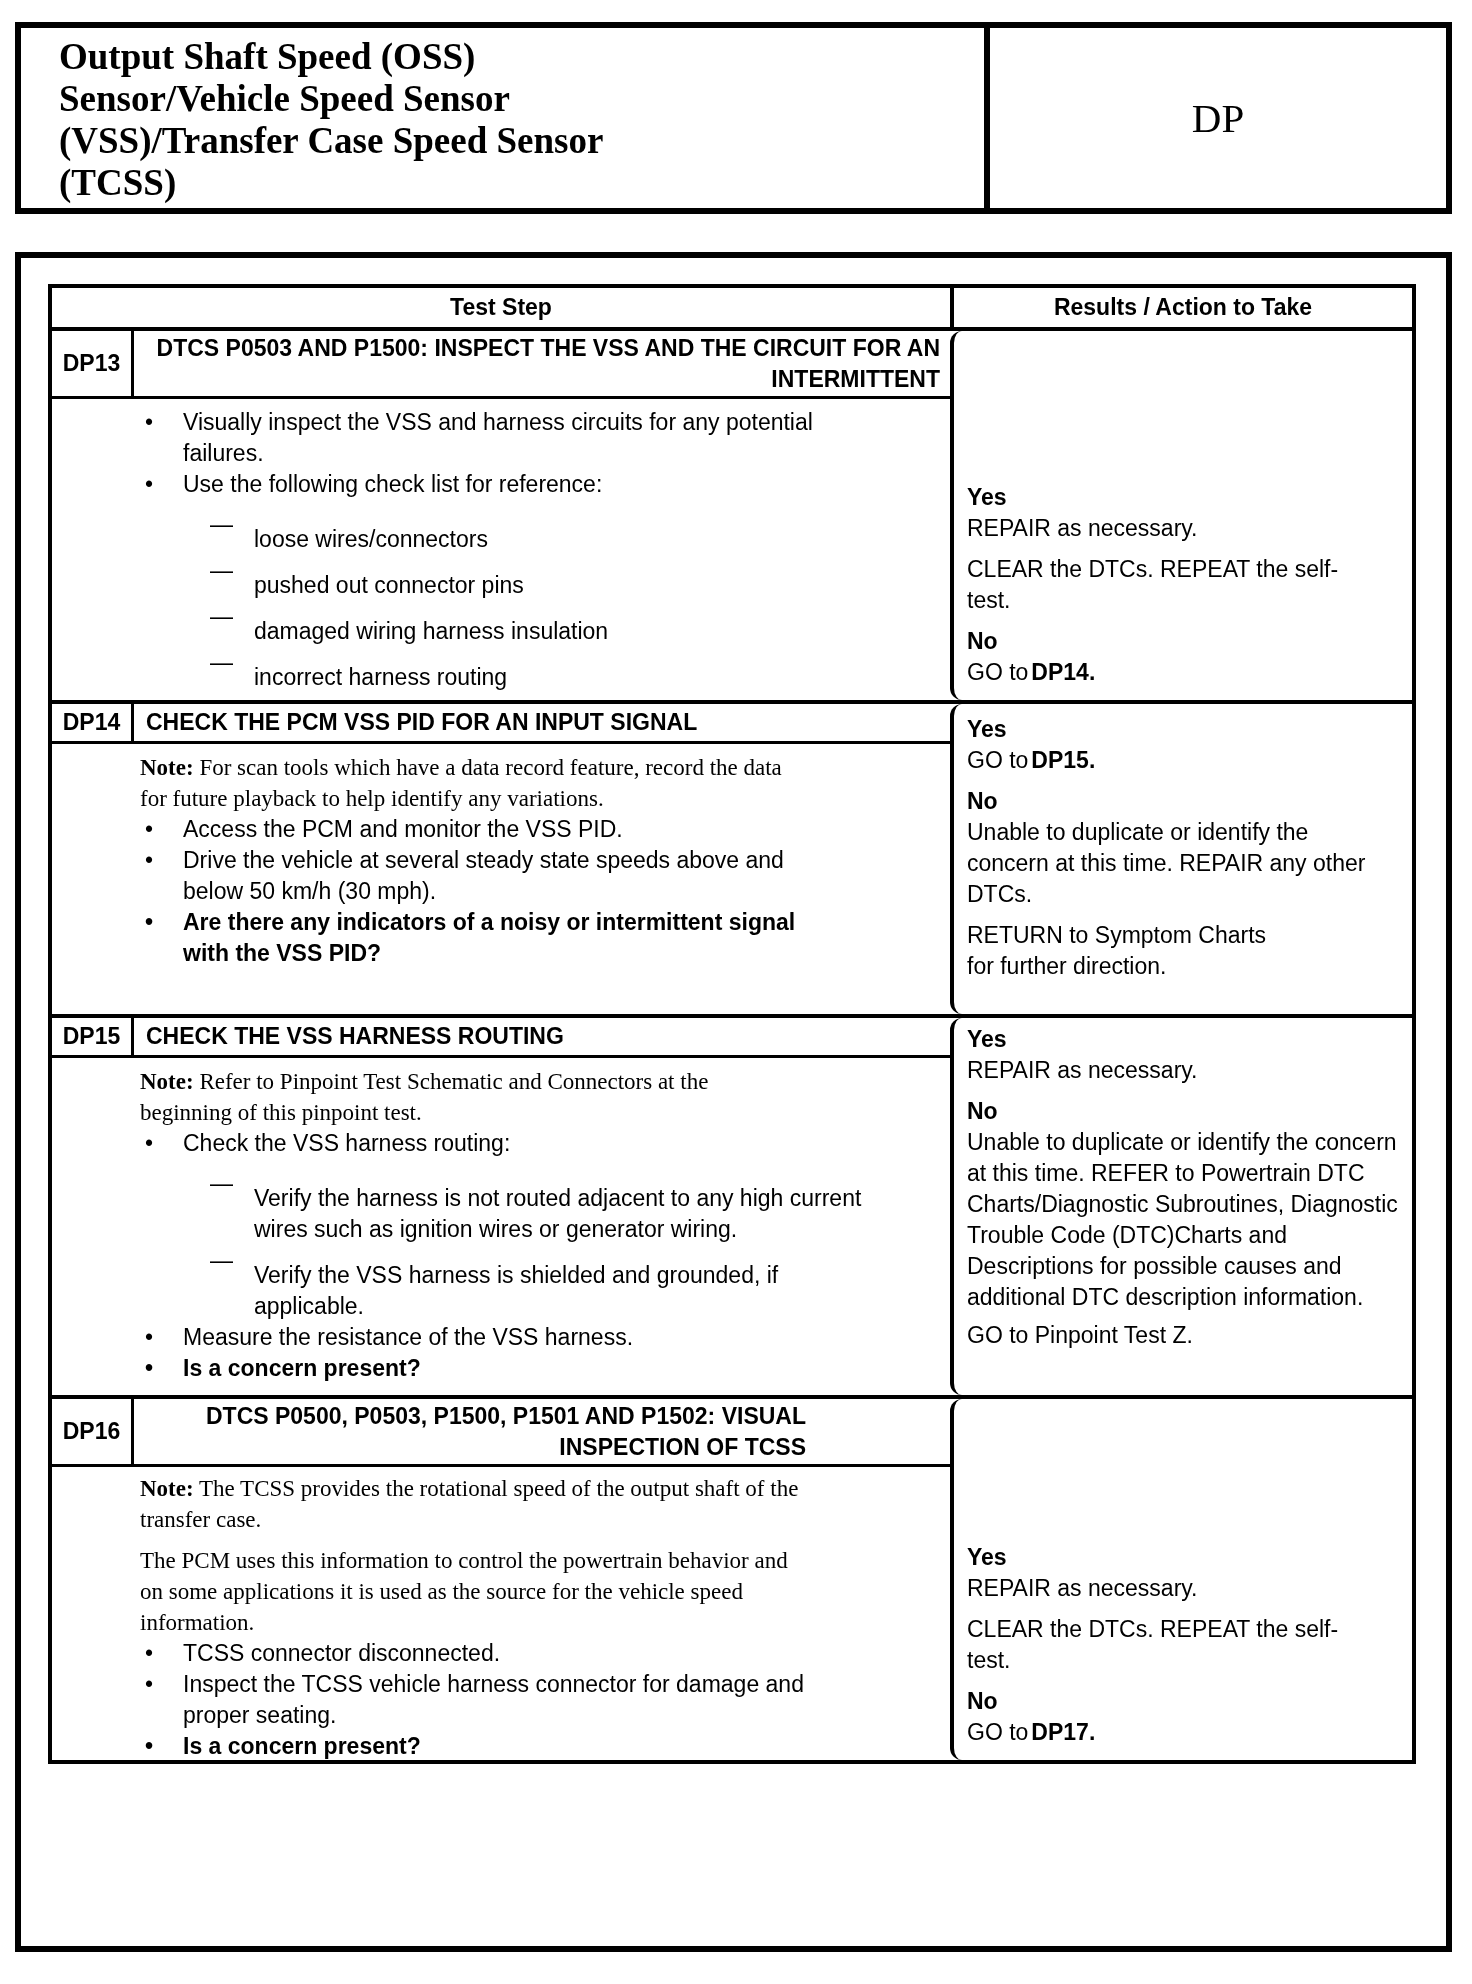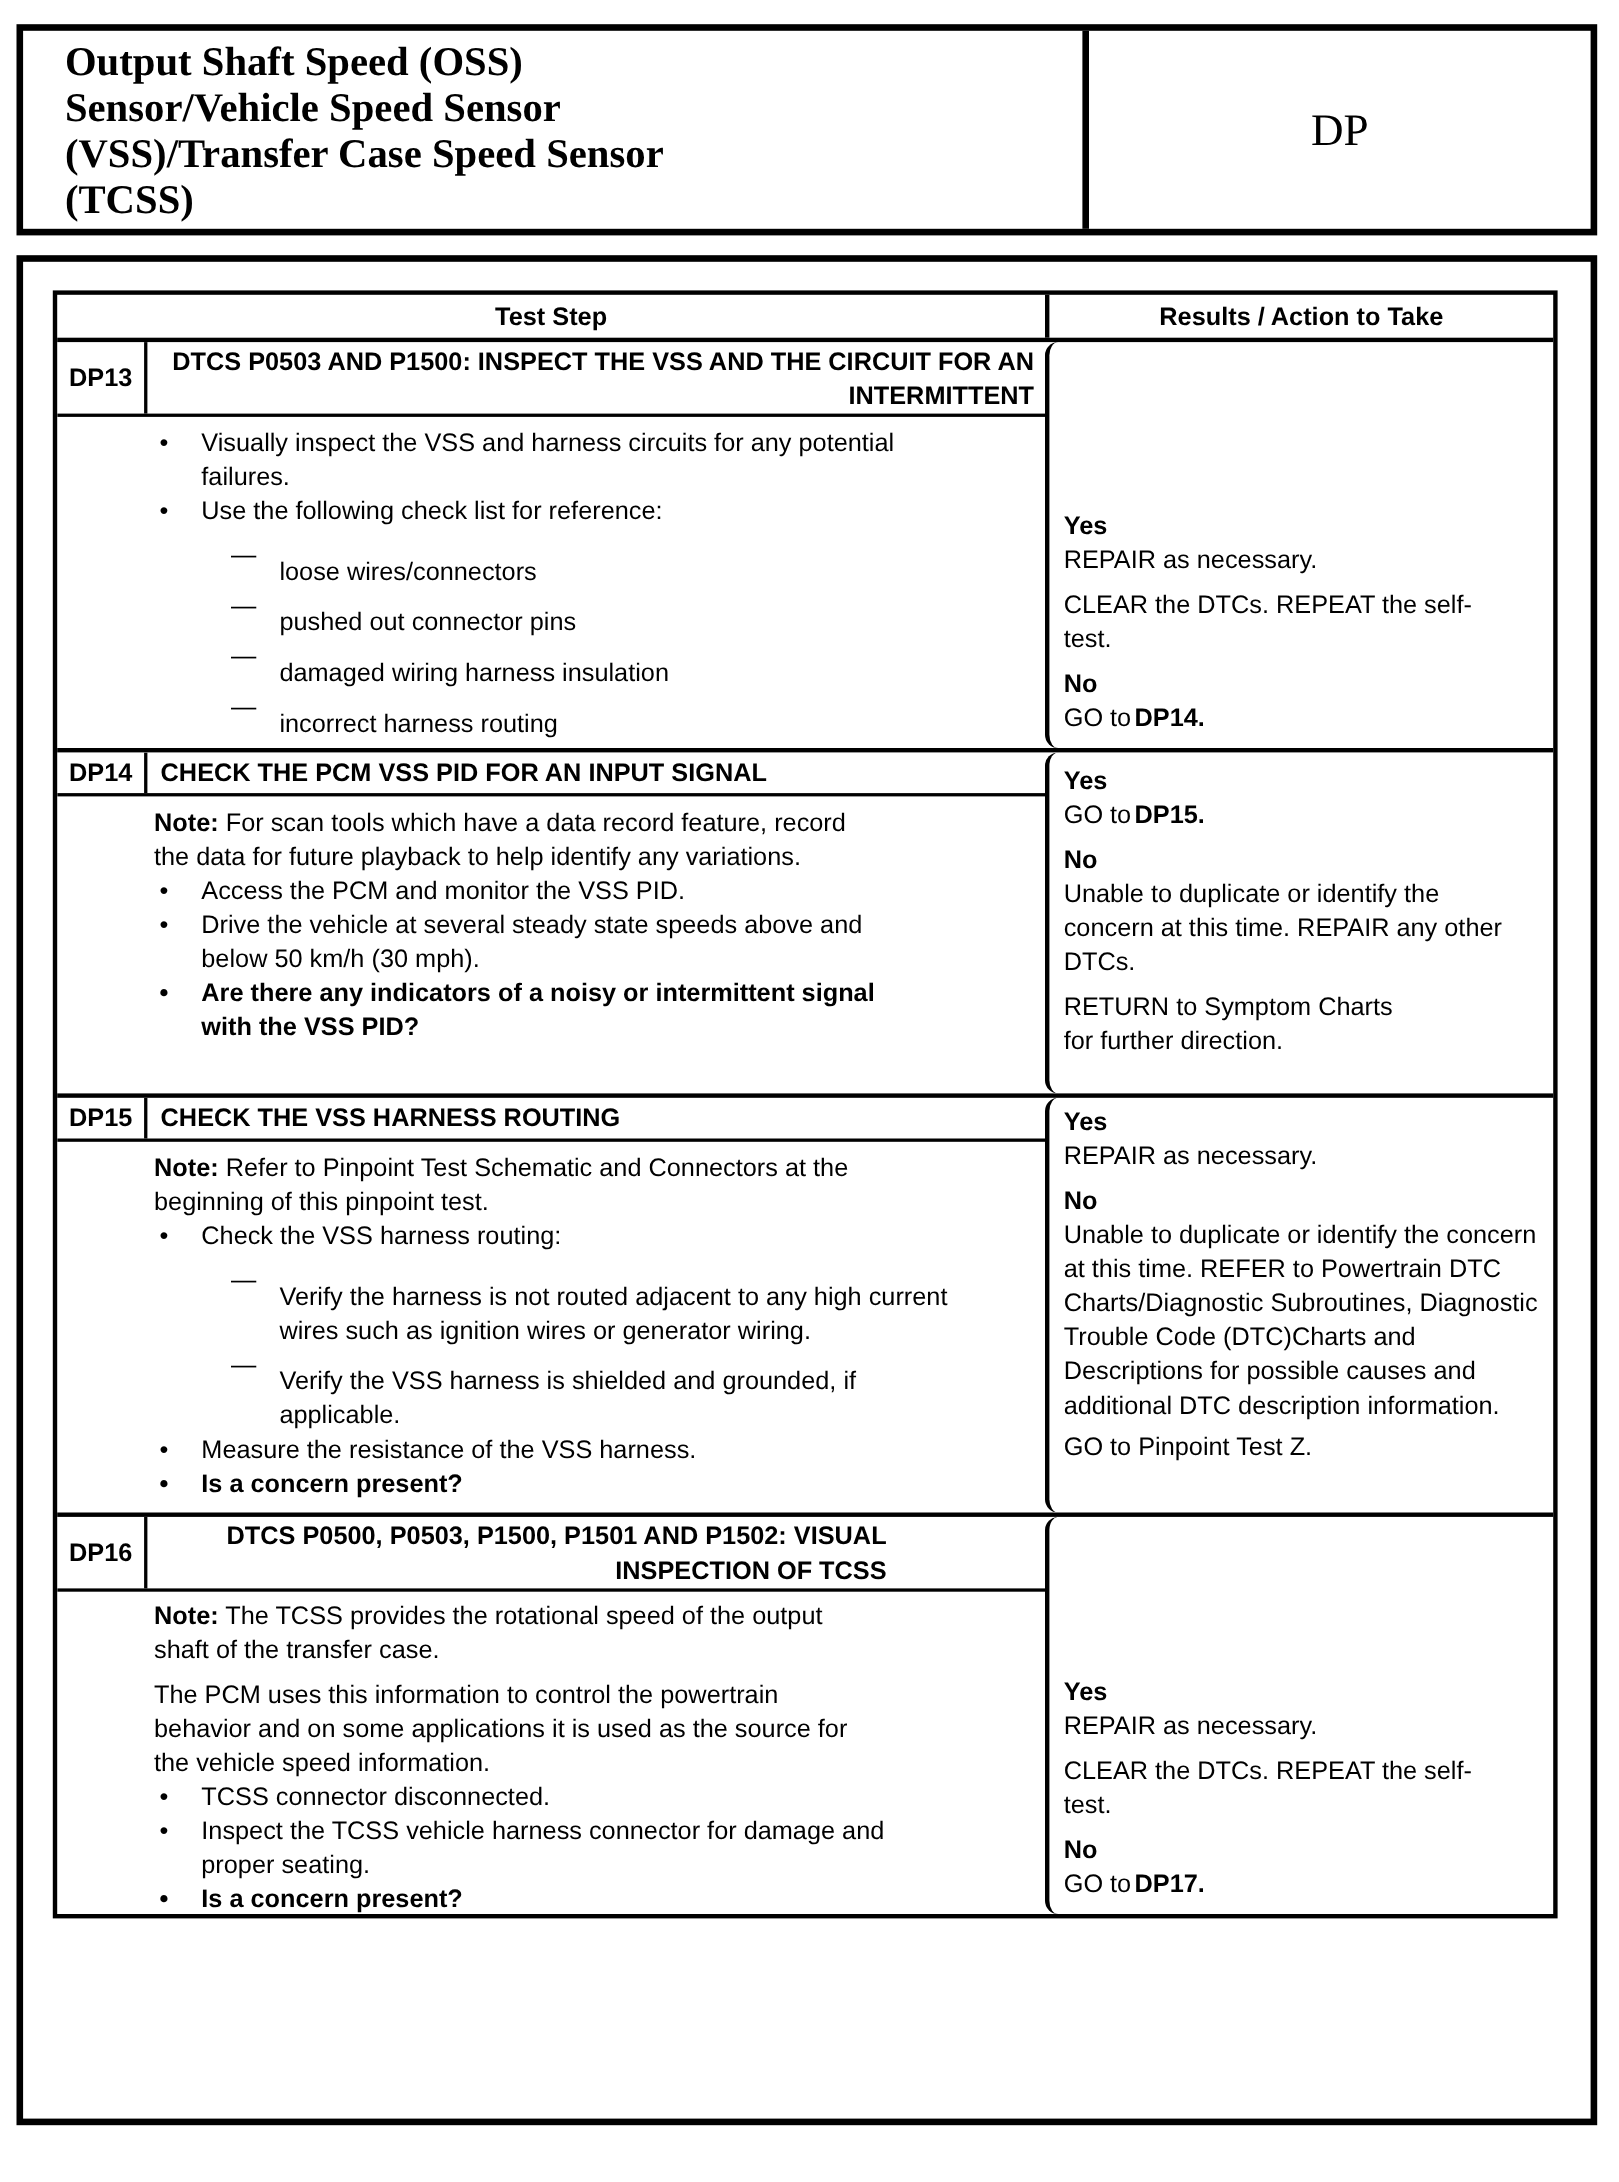--- a/index.html
+++ b/index.html
@@ -12,21 +12,21 @@
   .header-box{position:absolute;left:15px;top:22px;width:1437px;height:192px;
               border:6px solid #000;box-sizing:border-box;display:flex;}
   .header-title{flex:1;padding:8px 0 0 38px;font-family:"Liberation Serif", serif;
                 font-weight:bold;font-size:37px;line-height:42px;}
   .header-title span{display:block;}
   .header-code{width:462px;box-sizing:border-box;border-left:6px solid #000;
                display:flex;align-items:center;justify-content:center;
                font-family:"Liberation Serif", serif;font-weight:normal;font-size:41px;}
 
   
-  .outer-box{position:absolute;left:15px;top:232px;width:1437px;height:1700px;
+  .outer-box{position:absolute;left:15px;top:252px;width:1437px;height:1700px;
              border:6px solid #000;box-sizing:border-box;}
 
   
   .test-table{position:absolute;left:27px;top:26px;width:1368px;height:1480px;
               border:4px solid #000;box-sizing:border-box;display:flex;flex-direction:column;}
   .thead{display:flex;height:43px;box-sizing:border-box;border-bottom:4px solid #000;
          font-weight:bold;}
   .th-left{width:898px;display:flex;align-items:center;justify-content:center;}
   .th-right{flex:1;box-sizing:border-box;border-left:4px solid #000;
             display:flex;align-items:center;justify-content:center;}
@@ -36,21 +36,21 @@
   .s0{height:369px;} .s1{height:314px;} .s2{height:381px;} .s3{height:365px;}
 
   .step-left{width:898px;display:flex;flex-direction:column;box-sizing:border-box;}
   .title-row{display:flex;box-sizing:border-box;border-bottom:3px solid #000;align-items:stretch;}
   .t1{height:40px;} .t2{height:68px;text-align:right;}
   .dp-cell{width:82px;box-sizing:border-box;border-right:3px solid #000;flex:none;
            display:flex;align-items:center;justify-content:center;font-weight:bold;}
   .title-cell{flex:1;display:flex;align-items:center;padding:2px 10px 2px 12px;font-weight:bold;}
 
   .body{flex:1;box-sizing:border-box;padding:8px 0 0 88px;overflow:hidden;}
-  .para{max-width:660px;}
+  .para{max-width:660px;font-family:Liberation Serif, serif;}
   .para-gap{margin-top:10px;}
   .bullet{display:flex;margin:0;}
   .bm{width:38px;padding-left:5px;flex:none;}
   .bt{max-width:640px;}
   .dash-group{margin-top:9px;}
   .dash{display:flex;padding-left:70px;}
   .dm{width:44px;flex:none;}
   .dt{max-width:640px;margin-top:15px;}
   .q{font-weight:bold;}
 

